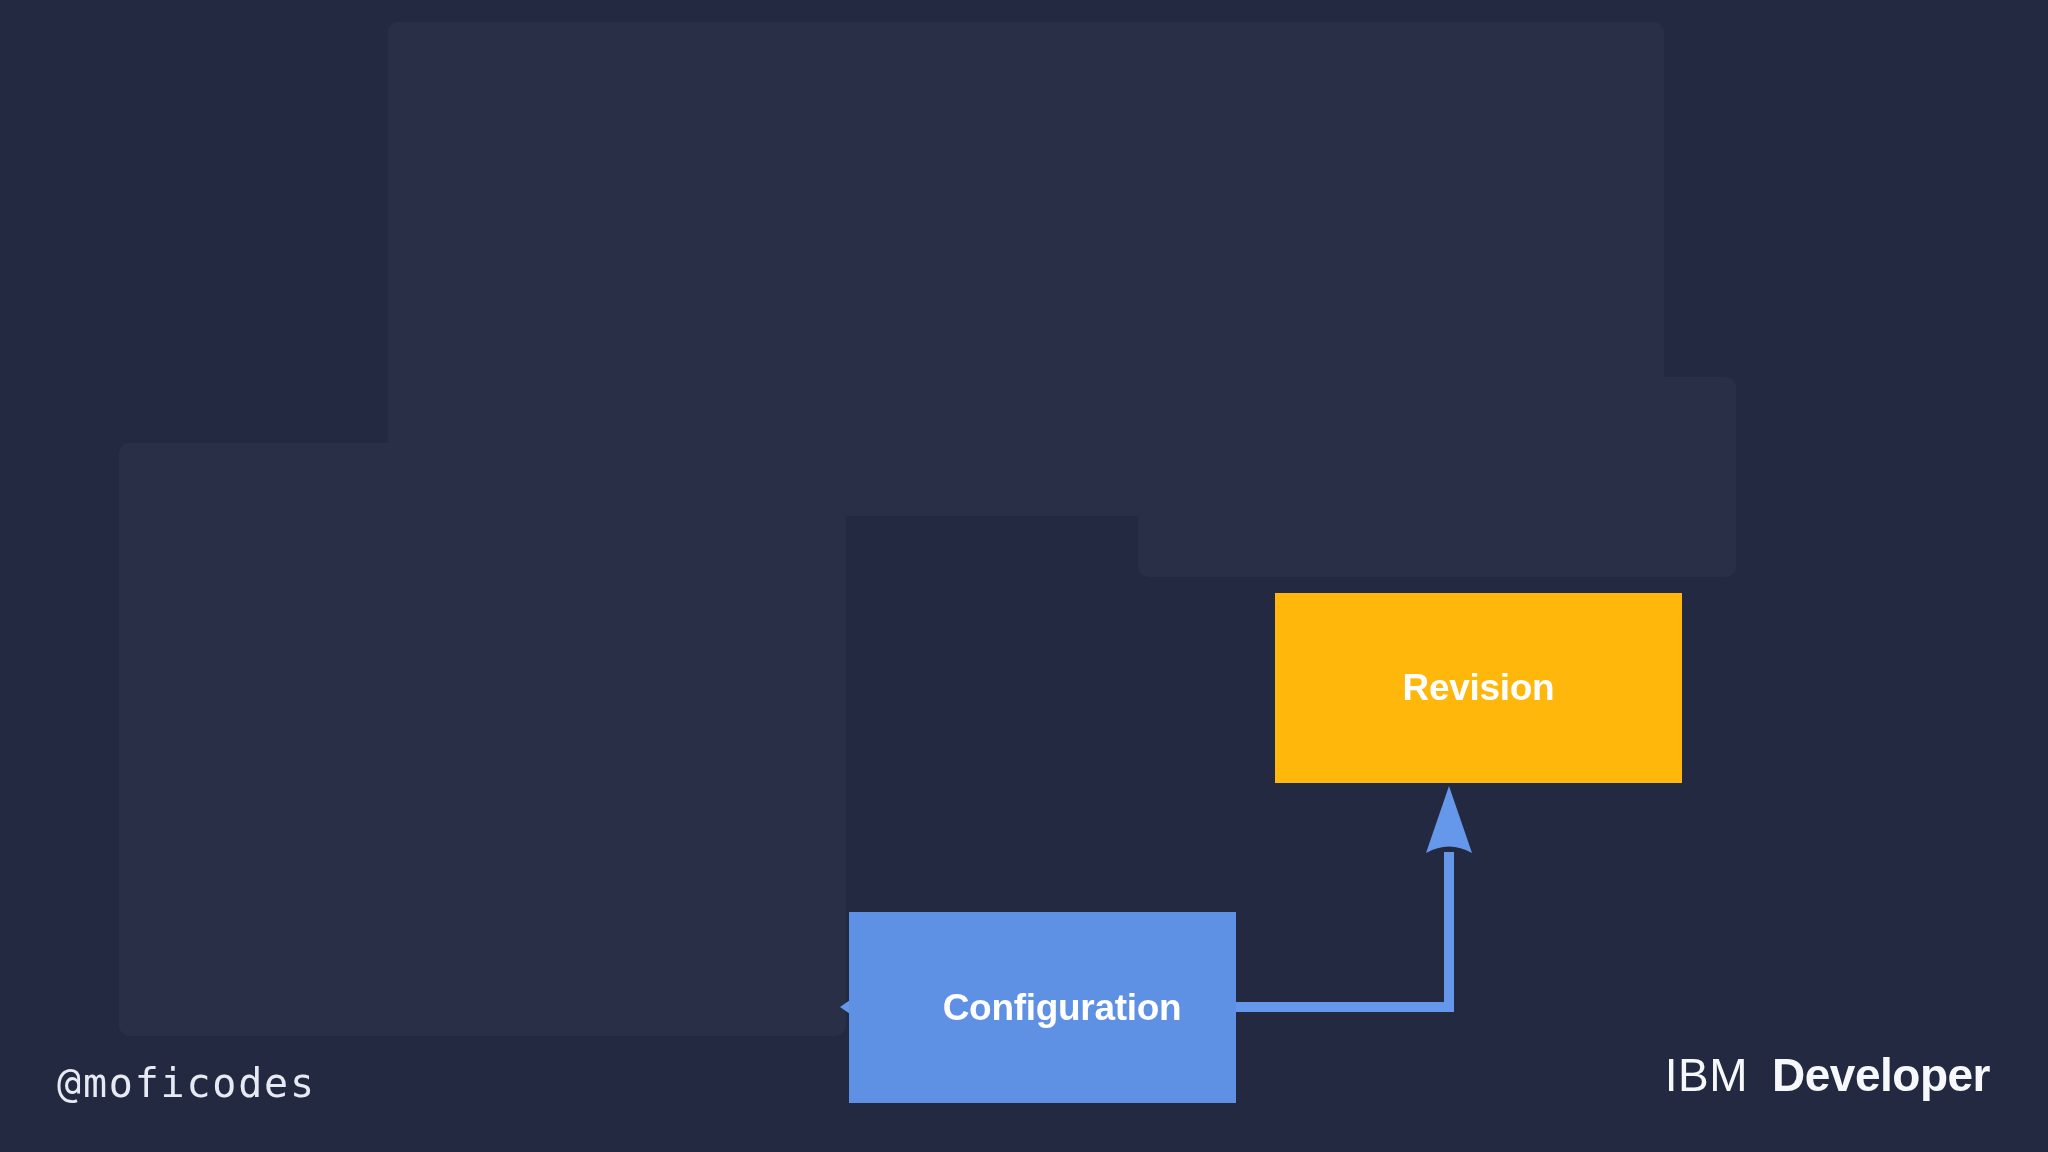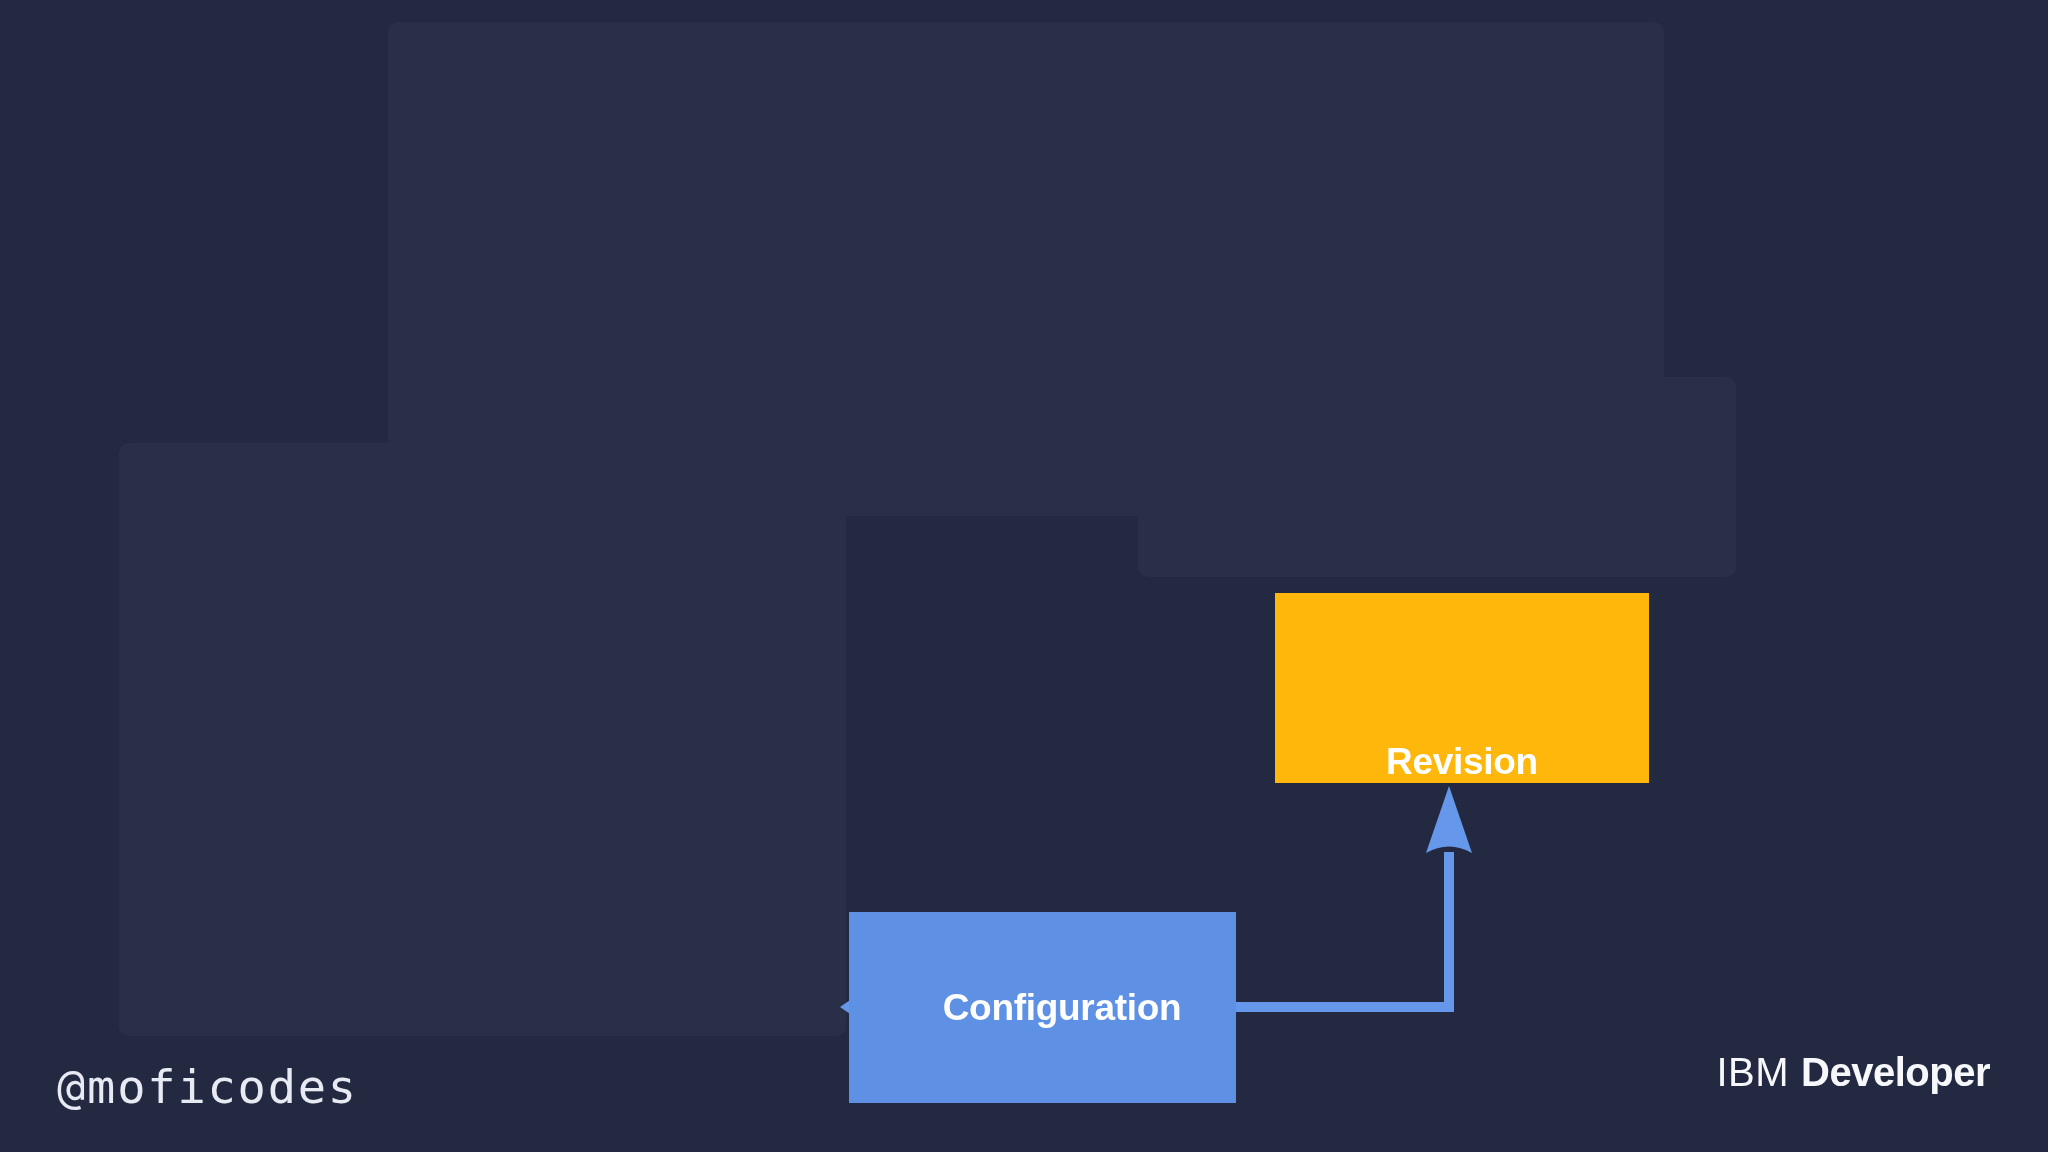--- a/index.html
+++ b/index.html
@@ -23,33 +23,33 @@
   .edge-line{fill:none;stroke:var(--arrow,#6597EA);stroke-width:10;stroke-linejoin:miter;stroke-linecap:butt;}
   .edge-head{fill:var(--arrow,#6597EA);stroke:none;}
 
   .node{
     position:absolute;
     display:flex;align-items:center;justify-content:center;
     font-weight:700;font-size:37px;letter-spacing:-0.3px;
     color:#fff;
   }
   .node.configuration{left:849px;top:912px;width:348px;height:191px;padding-left:39px;}
-  .node.revision{left:1275px;top:593px;width:374px;height:190px;align-items:flex-end;}
+  .node.revision{left:1275px;top:593px;width:407px;height:190px;}
 
   .footer-handle{
     position:absolute;left:57px;top:1063px;
     font-family:"DejaVu Sans Mono", monospace;
-    font-size:47px;line-height:1;letter-spacing:1.8px;
+    font-size:40px;line-height:1;letter-spacing:1.8px;
     color:var(--footer,#E7EAF3);
   }
   .brand{
     position:absolute;right:58px;top:1052px;
-    display:flex;align-items:flex-end;gap:12px;
+    display:flex;align-items:flex-end;gap:24px;
     color:var(--brand,#F6F8FB);
-    font-size:40px;line-height:1;
+    font-size:46px;line-height:1;
   }
   .brand .ibm{font-weight:400;letter-spacing:0.5px;}
   .brand .dev{font-weight:700;letter-spacing:-0.5px;}
 </style>
 </head>
 <body>
 
 <div class="slide" style="--bg: #232940; --panel: #282F46; --arrow: #6597EA; --footer: #E7EAF3; --brand: #F6F8FB;">
 
   <div class="panel top"></div>

